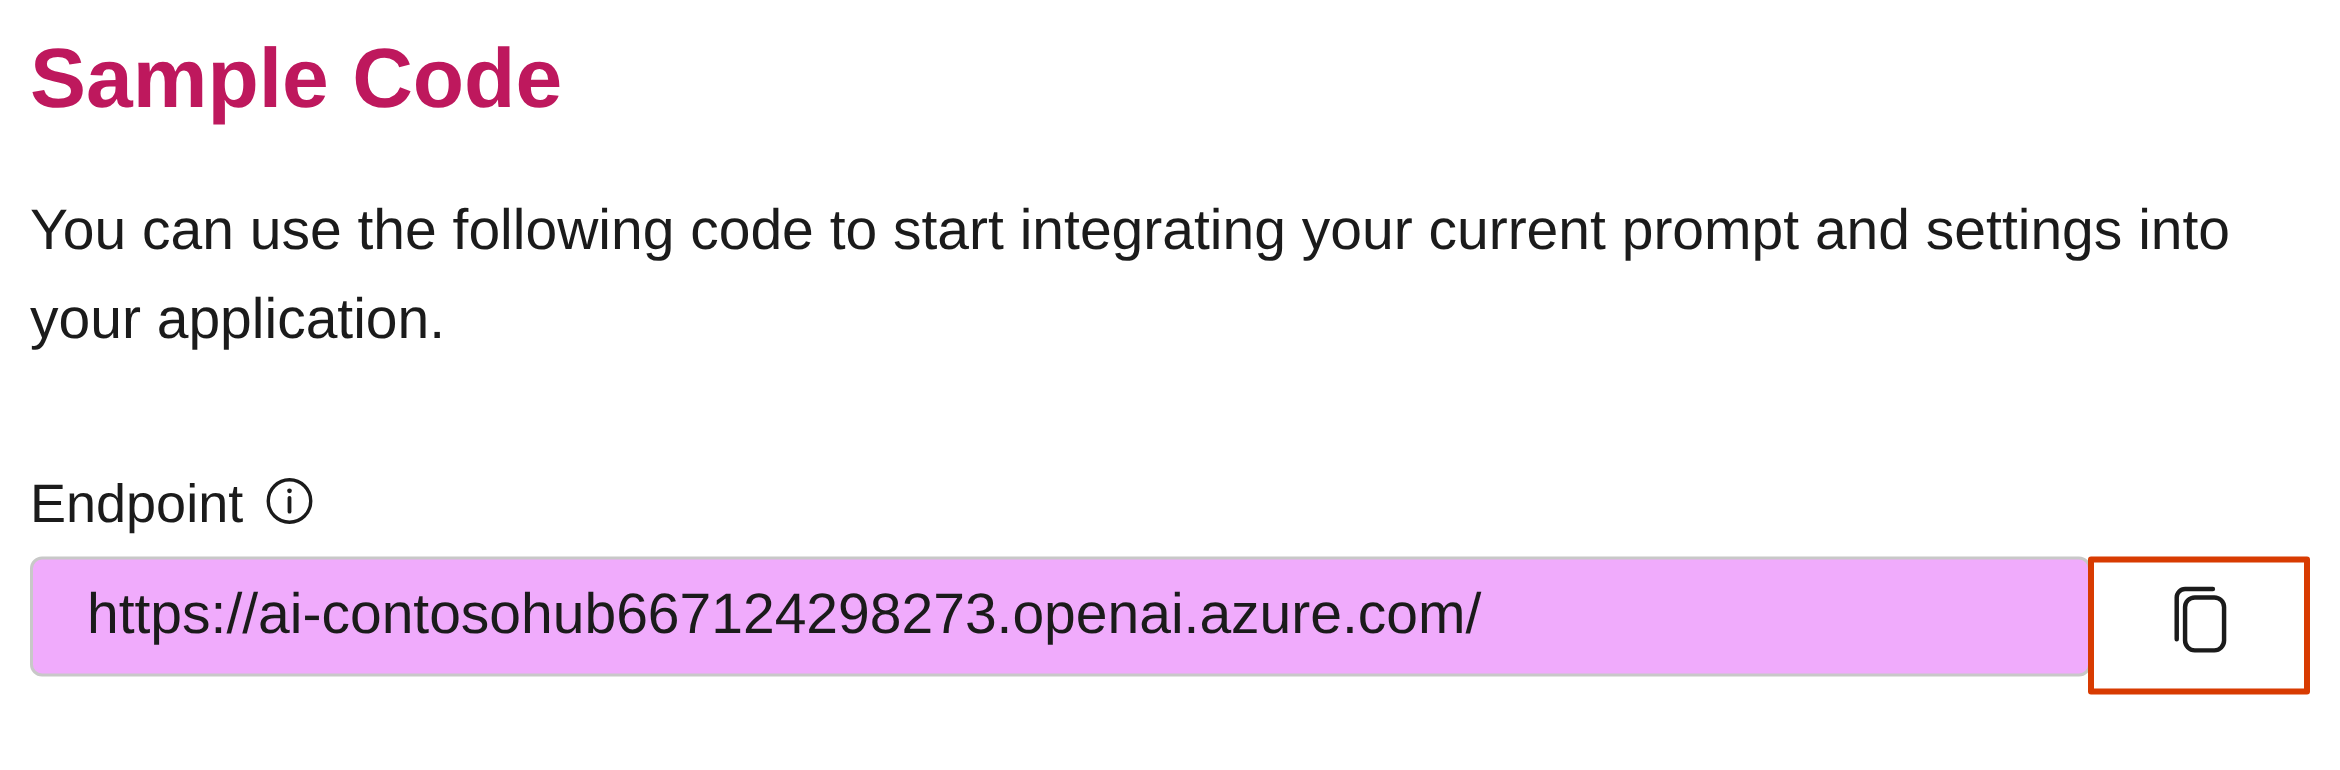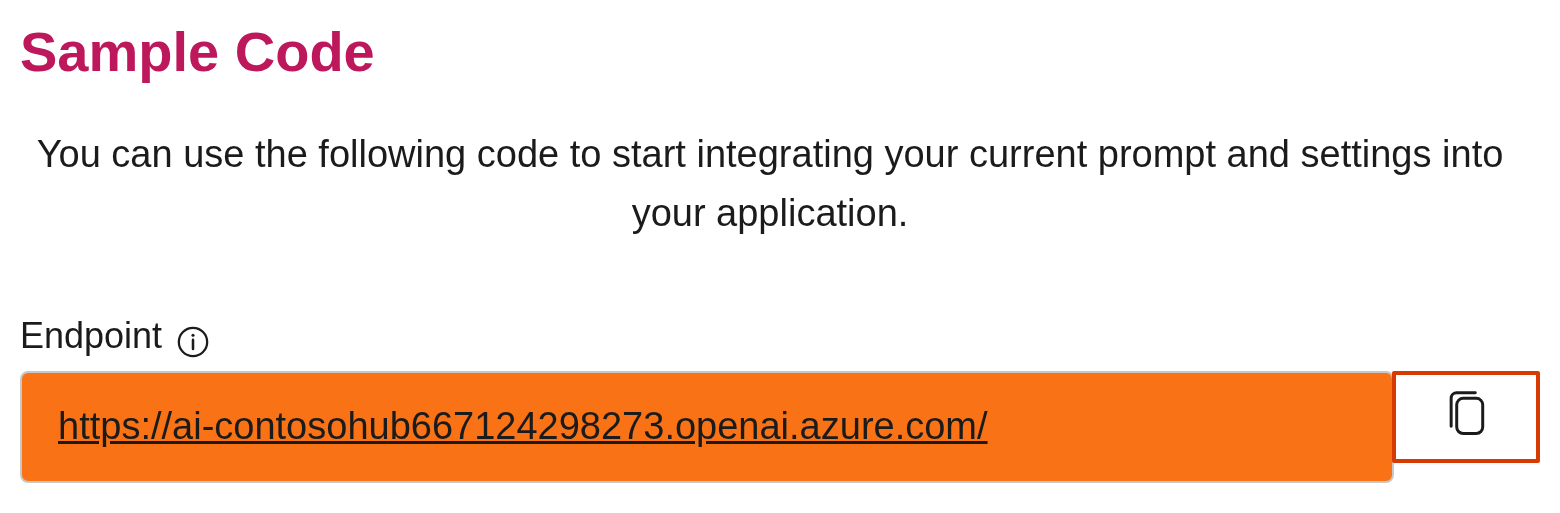--- a/index.html
+++ b/index.html
@@ -22,25 +22,24 @@
       margin-bottom: 40px;
       line-height: 1.2;
     }
     .description {
       font-size: 38px;
       font-weight: 400;
       color: #1b1b1b;
       margin-bottom: 72px;
       line-height: 1.55;
       max-width: 1500px;
-      text-align: center;
     }
     .field-label-row {
       display: flex;
-      align-items: flex-end;
+      align-items: flex-start;
       gap: 14px;
       margin-bottom: 14px;
     }
     .field-label {
       font-size: 36px;
       font-weight: 400;
       color: #1b1b1b;
     }
     .info-icon {
       width: 34px;
@@ -56,30 +55,29 @@
       height: 34px;
     }
     .endpoint-row {
       display: flex;
       align-items: stretch;
       width: 100%;
       max-width: 1526px;
     }
     .endpoint-input {
       flex: 1;
-      height: 112px;
+      height: 80px;
       border: 2px solid #c8c8c8;
       border-radius: 8px;
       padding: 0 36px;
       font-size: 38px;
       font-family: inherit;
       color: #1b1b1b;
-      background: #f97316;
+      background: #f0abfc;
       outline: none;
-      text-decoration: underline;
     }
     .copy-button {
       width: 148px;
       height: 92px;
       margin-left: -2px;
       border: 4px solid #d83b01;
       border-radius: 2px;
       background: #ffffff;
       display: flex;
       align-items: center;

